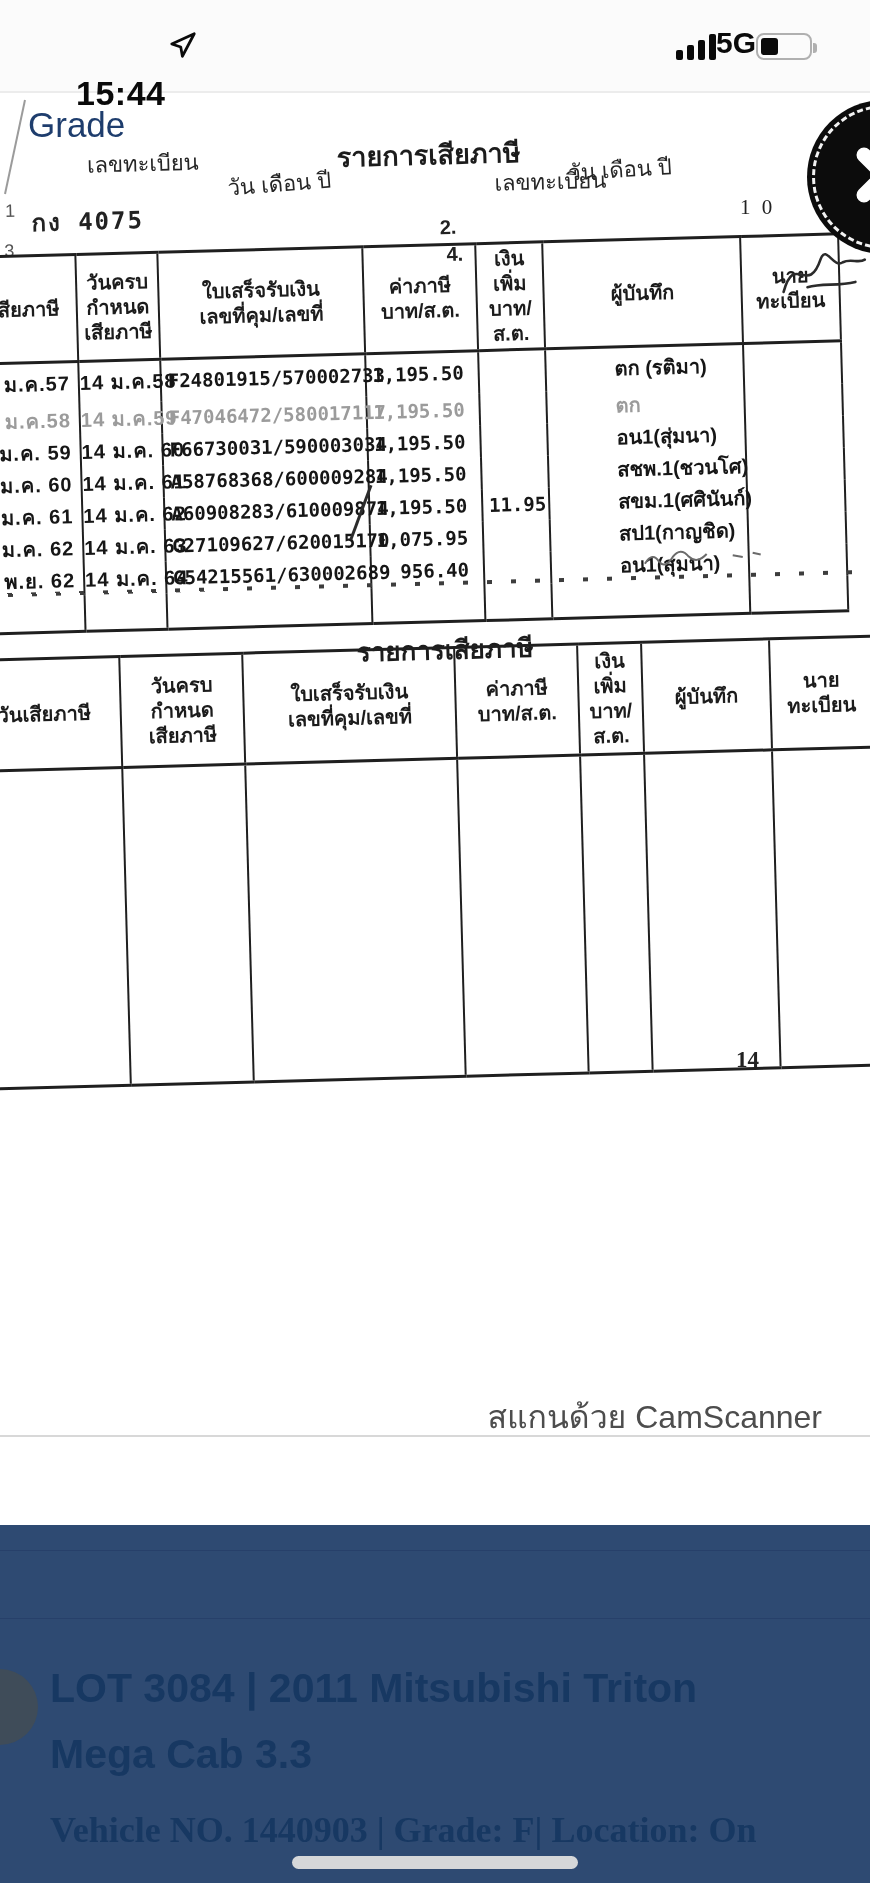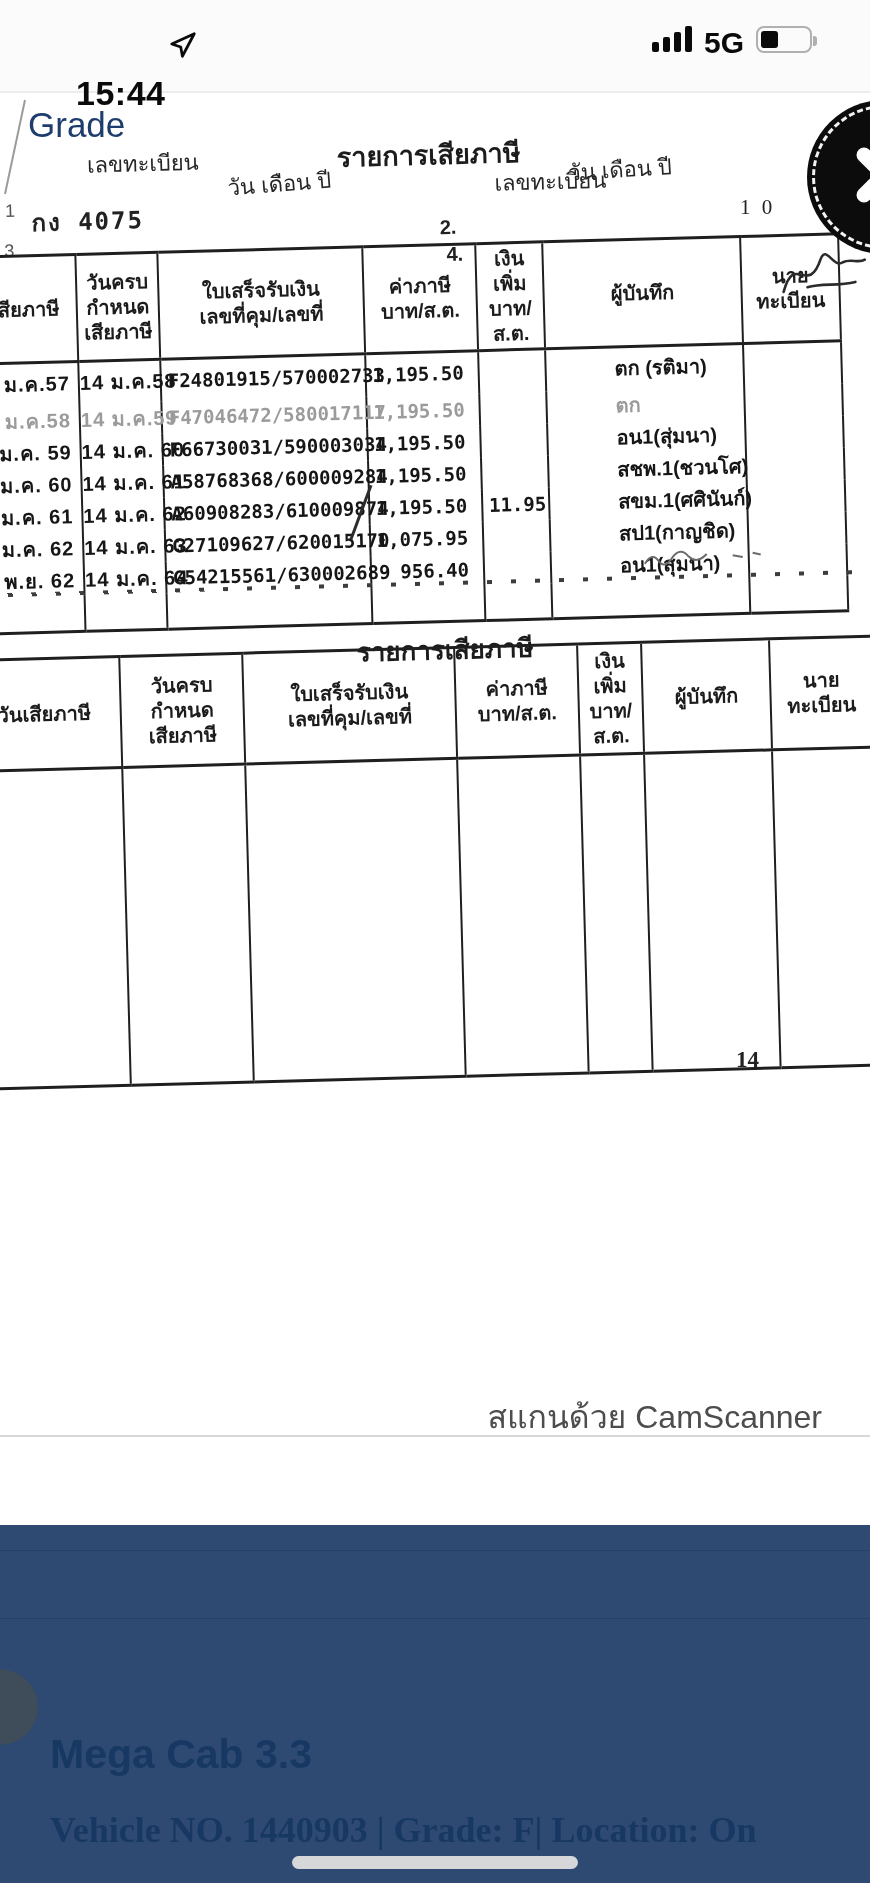--- a/index.html
+++ b/index.html
@@ -5,21 +5,21 @@
   * { margin:0; padding:0; box-sizing:border-box; }
   html,body { width:870px; height:1883px; background:#ffffff; overflow:hidden;
     font-family:"Liberation Sans","DejaVu Sans",sans-serif; }
   .screen { position:relative; width:870px; height:1883px; background:#ffffff; }
 
   
   .statusbar { position:absolute; left:0; top:0; width:870px; height:93px;
     background:#fbfbfb; border-bottom:2px solid #ececec; z-index:40; }
   .sb-time { position:absolute; left:76px; top:26px; font-size:34px; font-weight:700; color:#0a0a0a; letter-spacing:.5px;margin-top:48px; }
   .sb-loc { position:absolute; left:168px; top:30px; }
-  .sb-right { position:absolute; right:58px; top:26px; display:flex; align-items:flex-start; gap:12px; }
+  .sb-right { position:absolute; right:58px; top:26px; display:flex; align-items:flex-end; }
   .sb-bars { display:flex; align-items:flex-end; gap:4px; height:26px; }
   .sb-bars i { display:block; width:7px; background:#0a0a0a; border-radius:2px; }
   .sb-5g { font-size:30px; font-weight:600; color:#0a0a0a; }
   .sb-batt { position:relative; width:56px; height:27px; border:2.5px solid #b0b0b0; border-radius:8px; }
   .sb-batt .fill { position:absolute; left:3px; top:3px; width:17px; height:17px; background:#0a0a0a; border-radius:3px; }
   .sb-batt .nub { position:absolute; right:-7px; top:8px; width:4px; height:10px; background:#b0b0b0; border-radius:0 3px 3px 0; }
 
   
   .docarea { position:absolute; left:0; top:95px; width:870px; height:1430px; background:#ffffff; overflow:hidden; }
   .print-title { position:absolute; left:28px; top:10px; font-size:35px; font-weight:500; color:#1e3d6d; z-index:30; }
@@ -281,18 +281,19 @@
             <path d="M16 16 L56 56 M56 16 L16 56" stroke="#ffffff" stroke-width="15" stroke-linecap="round"></path>
           </svg>
       </span>
     </div>
   </div>
 
   <div class="footer">
     <div class="f-line" style="top:25px;"></div>
     <div class="f-line" style="top:93px;"></div>
     <div class="f-circle"></div>
+    <div class="f-title" style="top:140px;">LOT 3084 | 2011 Mitsubishi Triton</div>
     <div class="f-title" style="top:206px;">Mega Cab 3.3</div>
     <div class="f-sub">Vehicle NO. 1440903 | Grade: F| Location: On</div>
     <div class="home-indicator"></div>
   </div>
 
 </div>
 
 </body></html>

